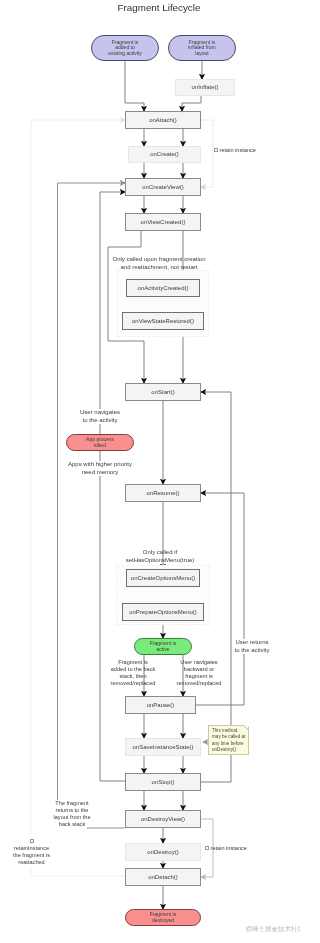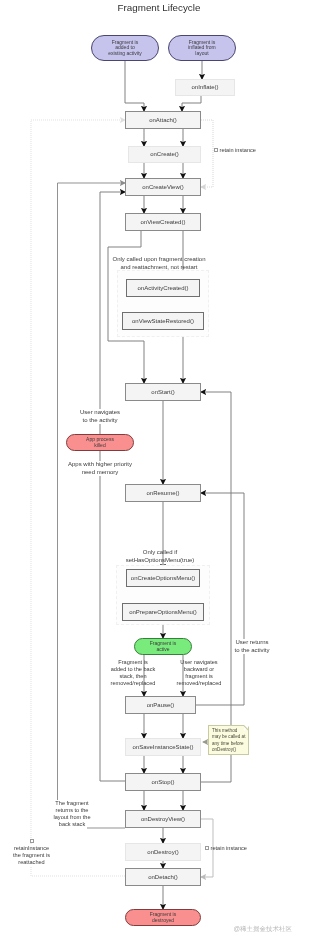--- a/index.html
+++ b/index.html
@@ -1,19 +1,19 @@
 <!DOCTYPE html>
 <html><head>
 <meta charset="utf-8">
 <style>
   html,body{margin:0;padding:0;background:#ffffff;}
   body{width:300px;height:943px;position:relative;overflow:hidden;
        font-family:"Liberation Sans","DejaVu Sans",sans-serif;color:#3b3b3b;
        -webkit-font-smoothing:antialiased;}
-  #stage{position:absolute;left:0;top:0;width:300px;height:943px;}
+  #stage{position:absolute;left:0;top:0;width:300px;height:943px;padding-left:12px;}
   #wires{position:absolute;left:0;top:0;width:300px;height:943px;pointer-events:none;}
   .node{position:absolute;box-sizing:border-box;display:flex;align-items:center;
         justify-content:center;text-align:center;line-height:1.08;}
   .node span{display:block;}
   .flabel{position:absolute;text-align:center;line-height:1.28;color:#3b3b3b;}
   .flabel span{display:block;}
   .flabel.bg span{display:block;}
   .flabel.bg span i{display:inline-block;background:#fff;padding:0 1.5px;font-style:normal;}
   .flabel b{display:inline-block;width:4px;height:4px;border:0.7px solid #9a9a9a;
             box-sizing:border-box;vertical-align:-0.3px;background:#fff;}

